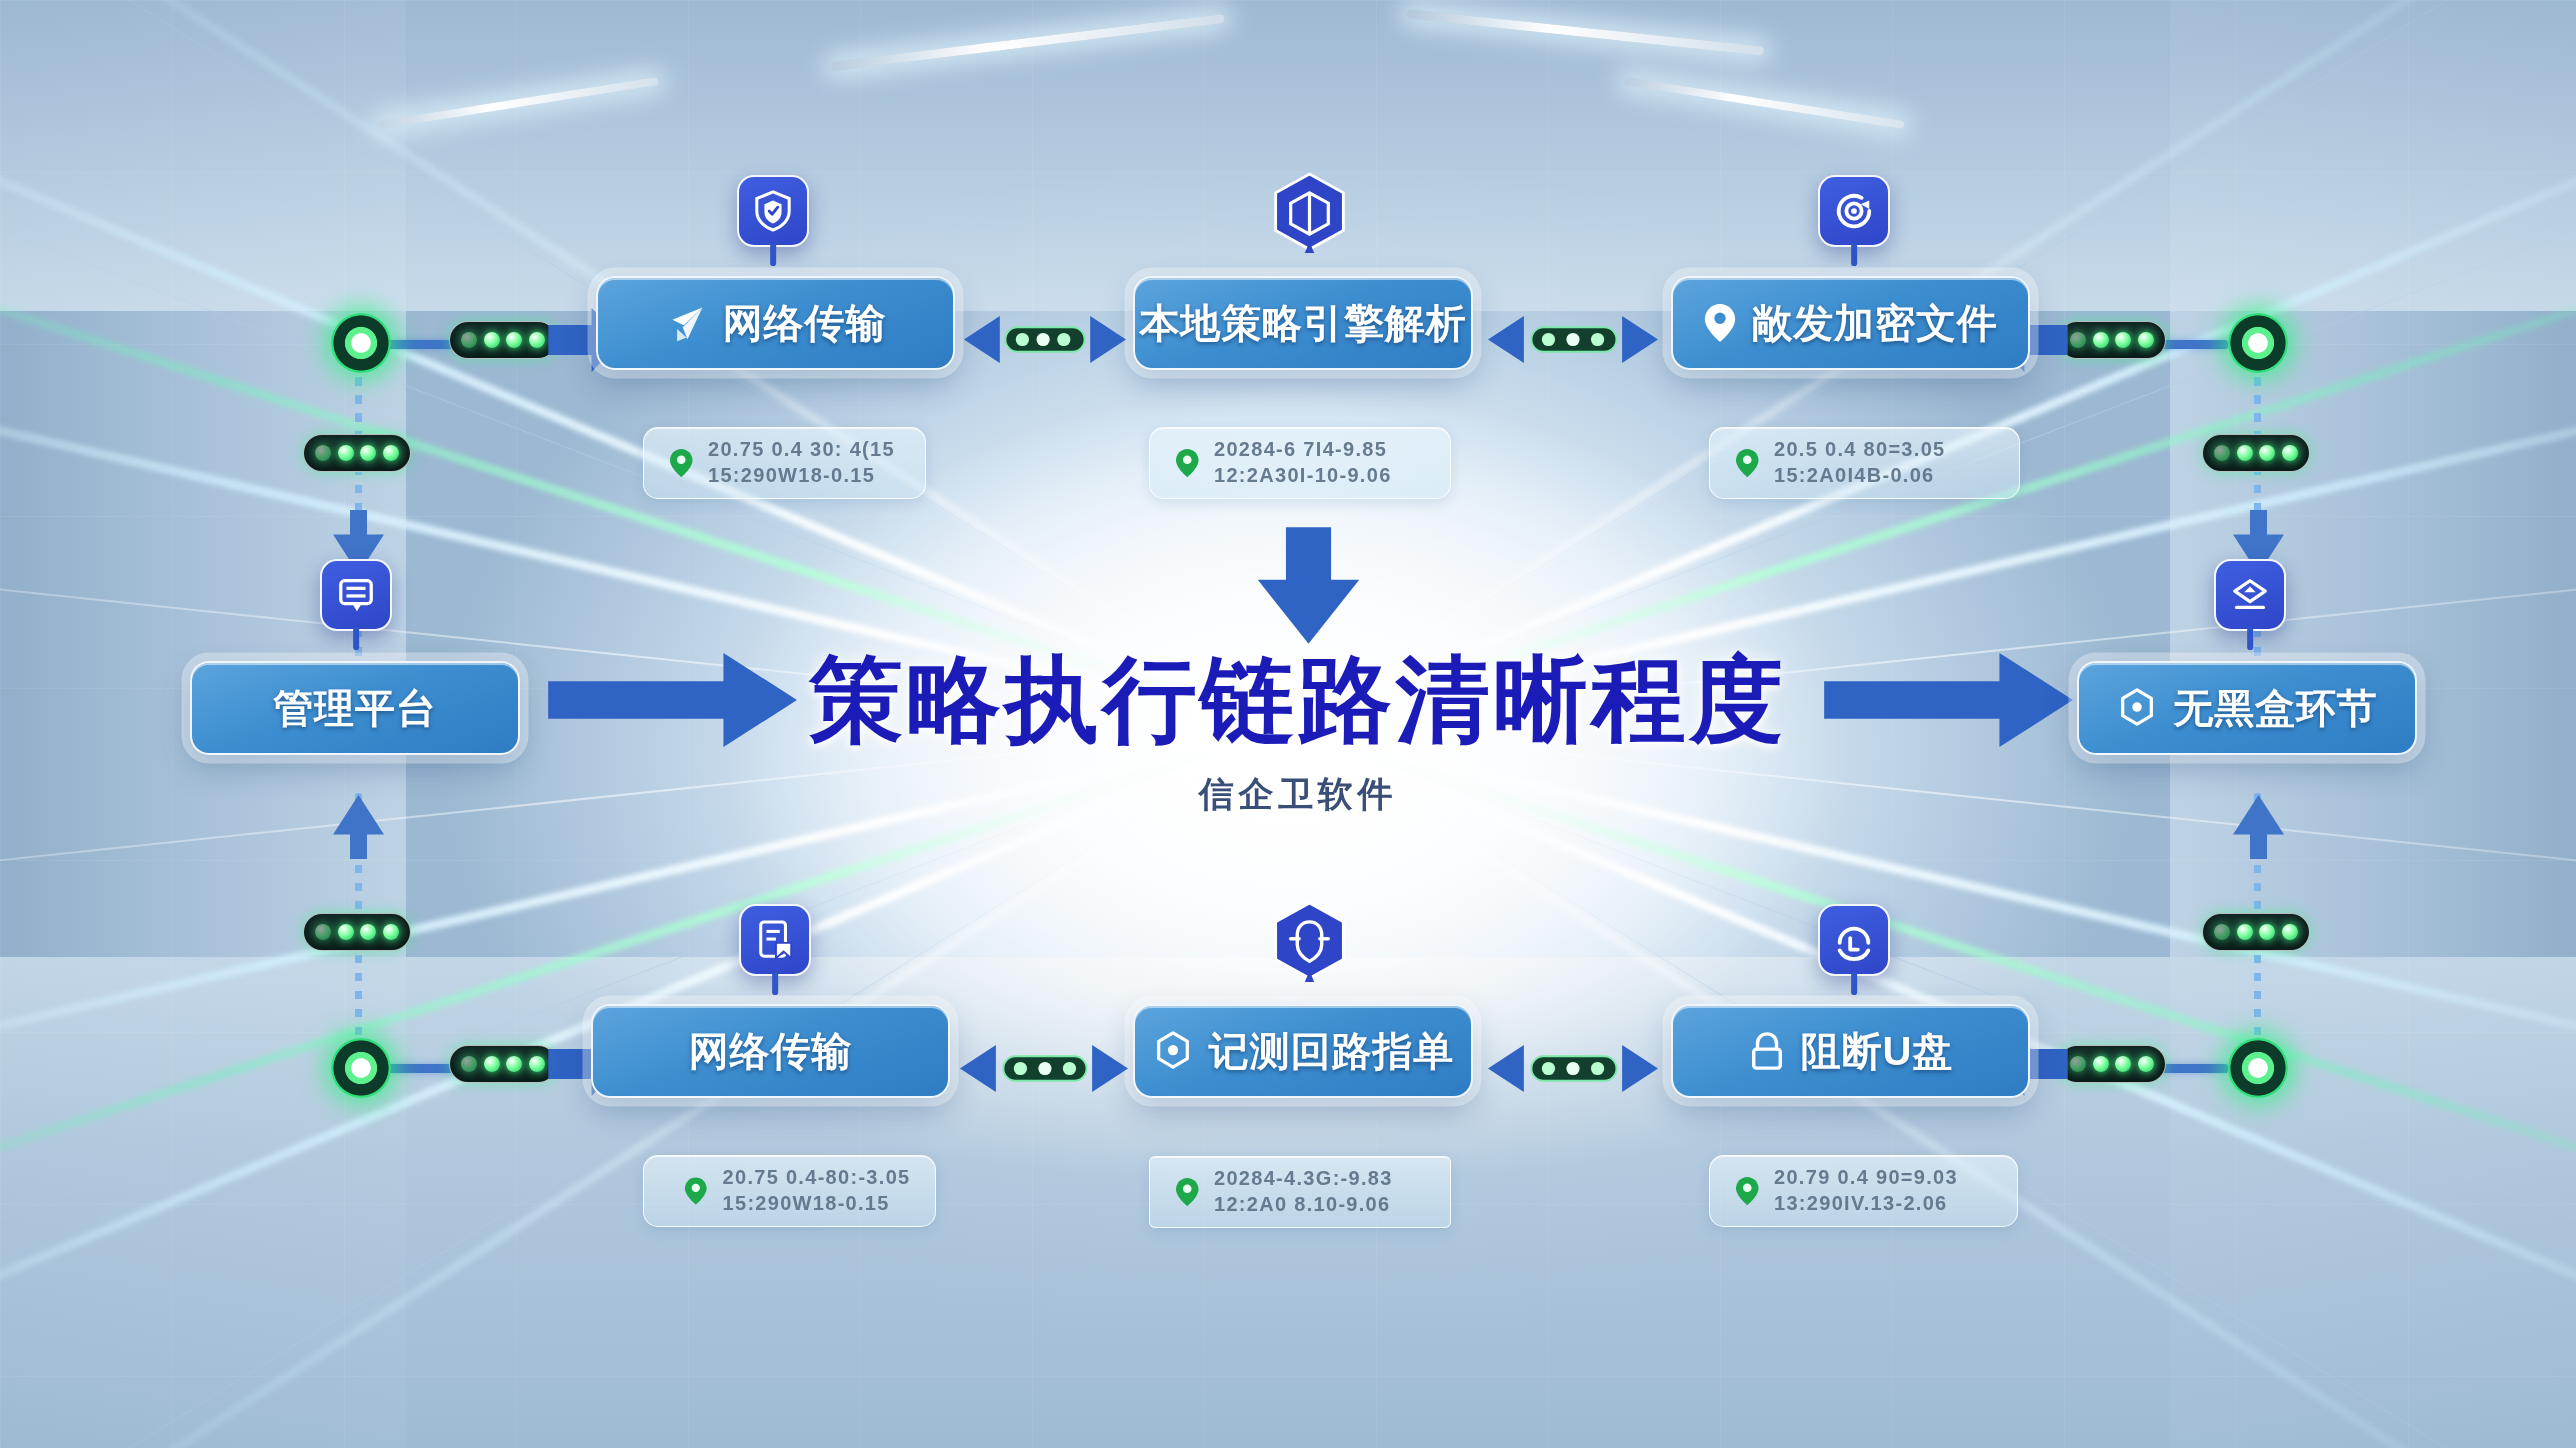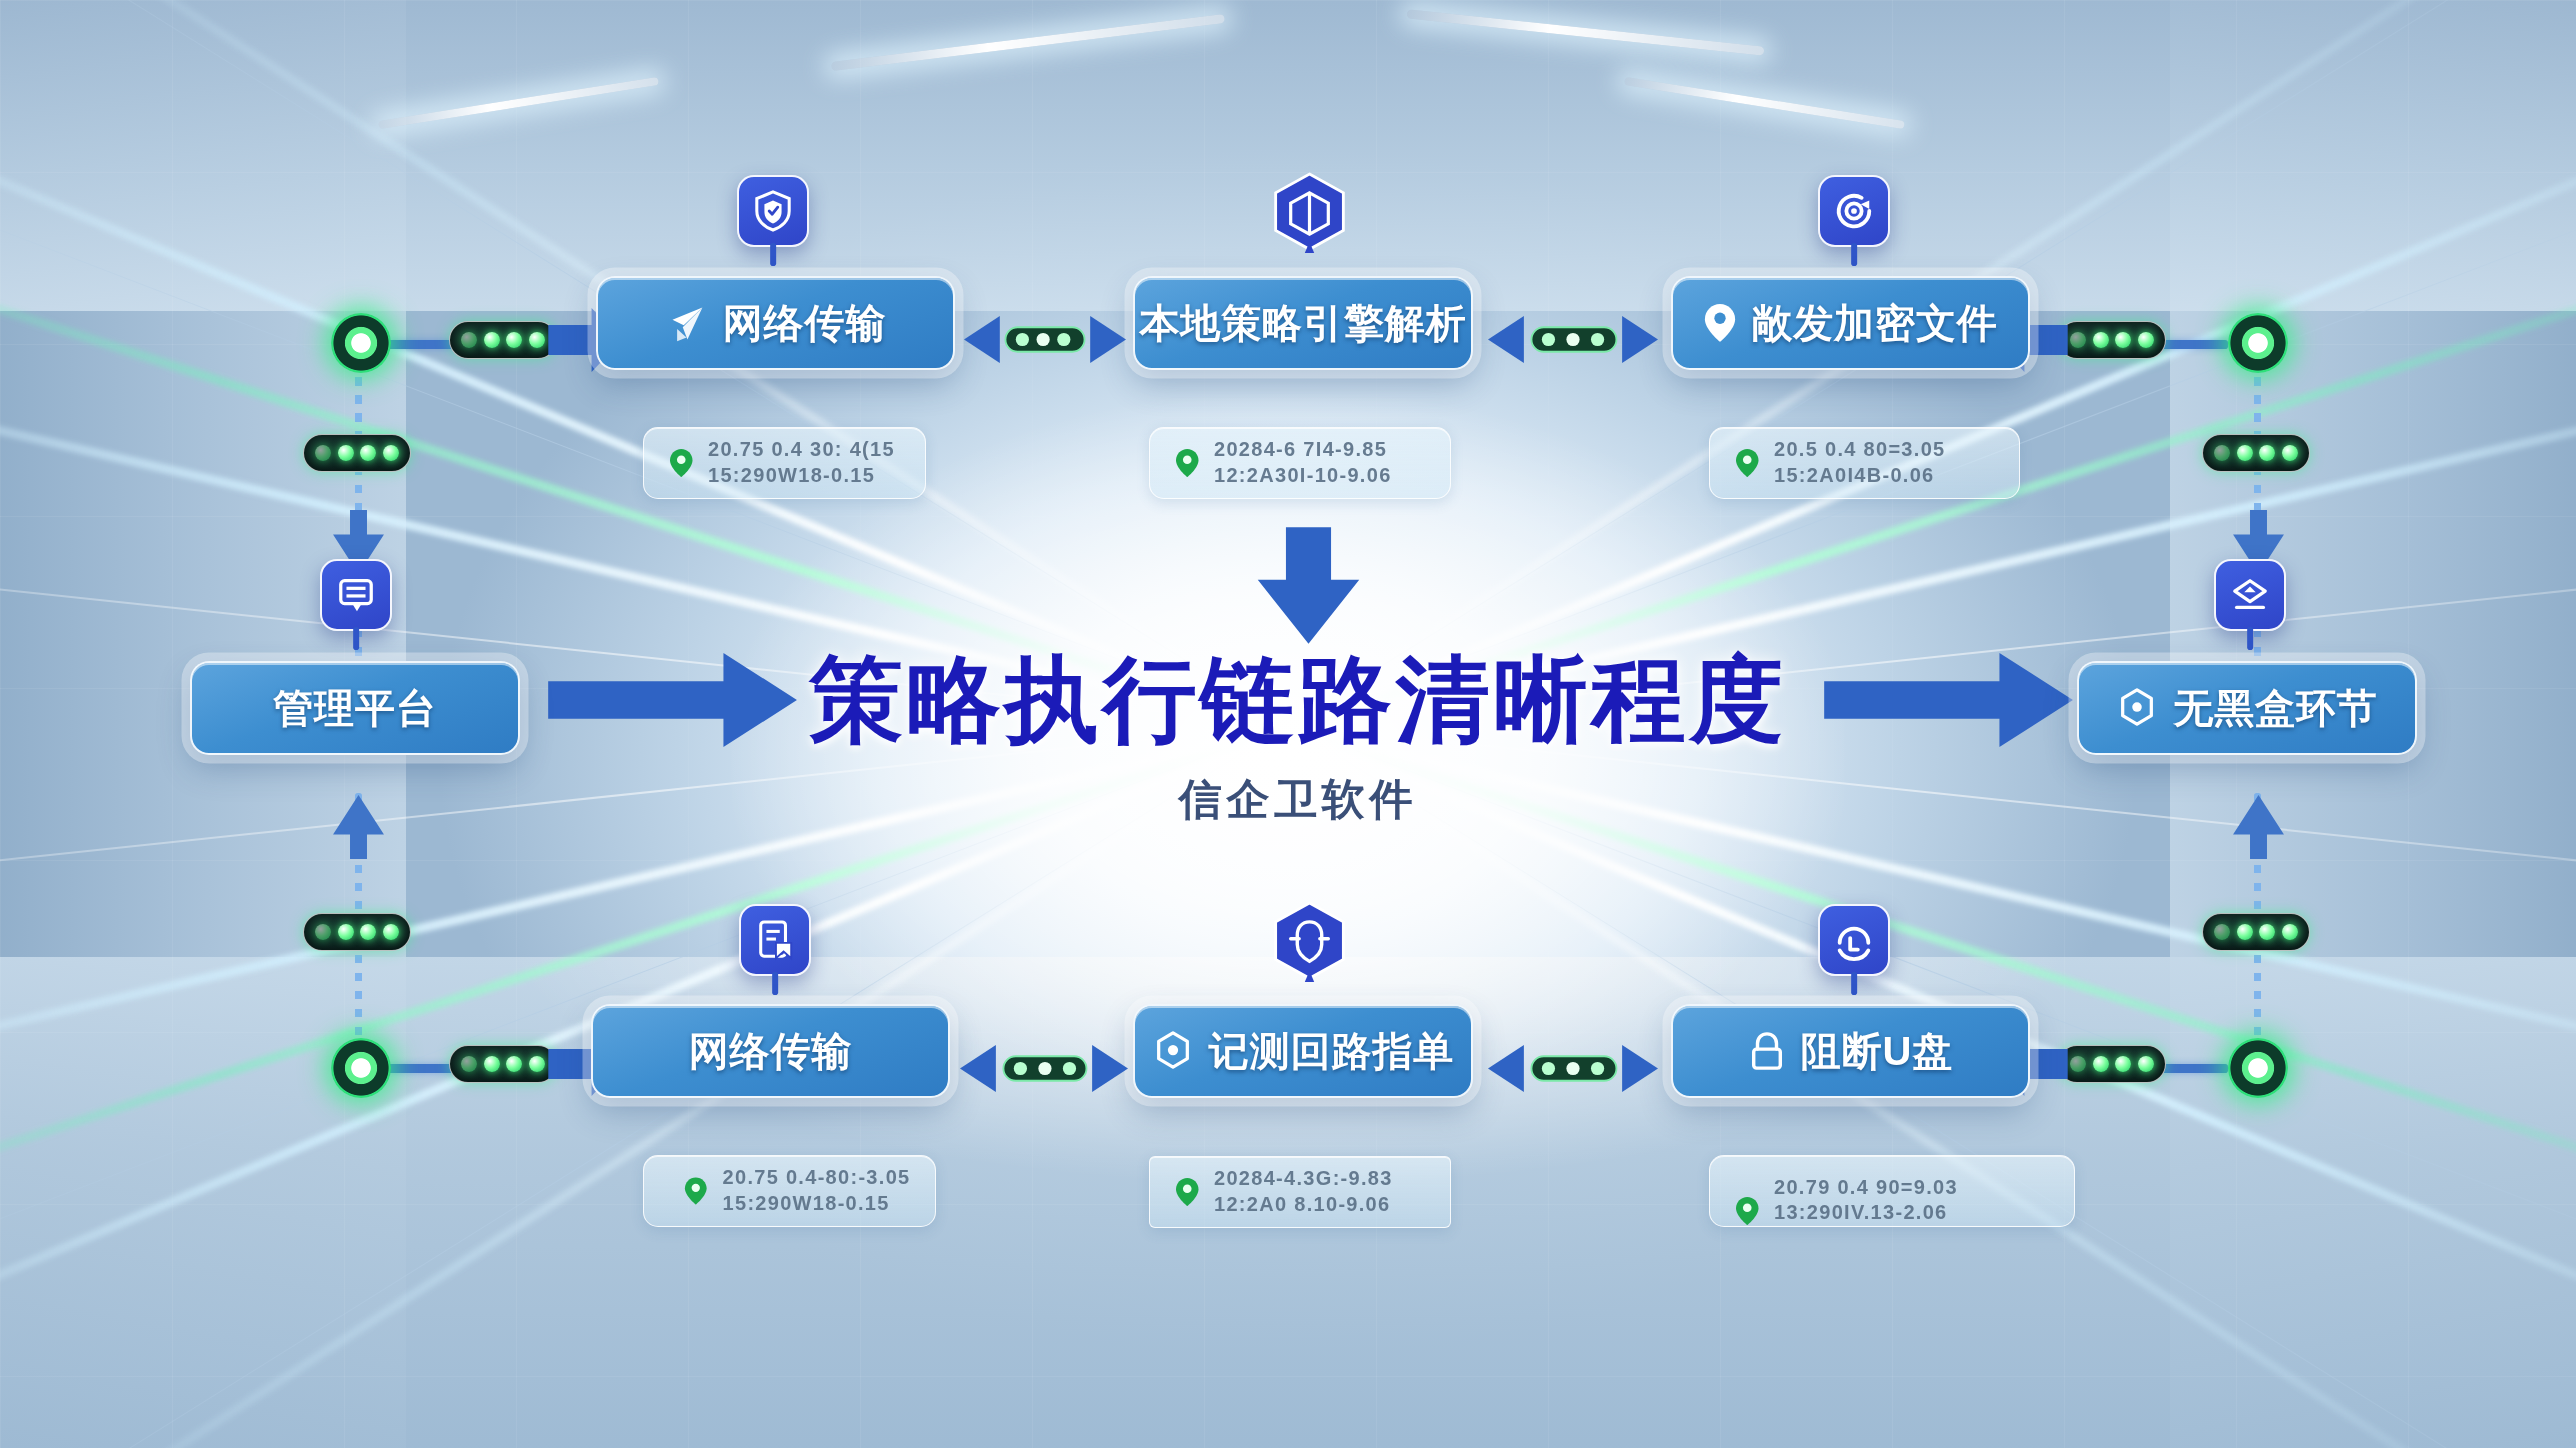--- a/index.html
+++ b/index.html
@@ -190,21 +190,21 @@
     text-align:center; width:1132px;
   }
   #title-block .main{
     font-size:94px; font-weight:bold; color:#1b1bb8; letter-spacing:3.8px;
     line-height:1.04;
     text-shadow:0 0 15px rgba(255,255,255,.95), 0 2.8px 7.5px rgba(255,255,255,.9);
     white-space:nowrap;
   }
   #title-block .sub{
     margin-top:22.6px;
-    font-size:43px; font-weight:600; color:#3a4f78; letter-spacing:4.7px;
+    font-size:35px; font-weight:600; color:#3a4f78; letter-spacing:4.7px;
     text-shadow:0 0 11.3px rgba(255,255,255,.9);
   }
 </style>
 </head>
 <body>
 
 <div id="stage">
   <div class="bg-base"></div>
   <div class="wall-l"></div>
   <div class="wall-r"></div>
@@ -574,21 +574,21 @@
   <div class="chip" style="left:1129px; top:1156px; width:302px; height:72px;border-radius:6px;">
     <svg width="24.5" height="30" viewBox="0 0 26 32">
       <path d="M13 1 C19.6 1 25 6.4 25 13 C25 21.5 13 31 13 31 C13 31 1 21.5 1 13 C1 6.4 6.4 1 13 1 Z" fill="#1da94a"></path>
       <circle cx="13" cy="12.5" r="4.6" fill="#eafff1"></circle>
     </svg>
     <div>
       <div class="txt">20284-4.3G:-9.83</div>
       <div class="txt">12:2A0 8.10-9.06</div>
     </div>
   </div>
-  <div class="chip" style="left:1689px; top:1155px; width:366px; height:72px;align-items:flex-end;">
+  <div class="chip" style="left:1689px; top:1155px; width:309px; height:72px;">
     <svg width="24.5" height="30" viewBox="0 0 26 32">
       <path d="M13 1 C19.6 1 25 6.4 25 13 C25 21.5 13 31 13 31 C13 31 1 21.5 1 13 C1 6.4 6.4 1 13 1 Z" fill="#1da94a"></path>
       <circle cx="13" cy="12.5" r="4.6" fill="#eafff1"></circle>
     </svg>
     <div>
       <div class="txt">20.79 0.4 90=9.03</div>
       <div class="txt">13:290IV.13-2.06</div>
     </div>
   </div>
 

